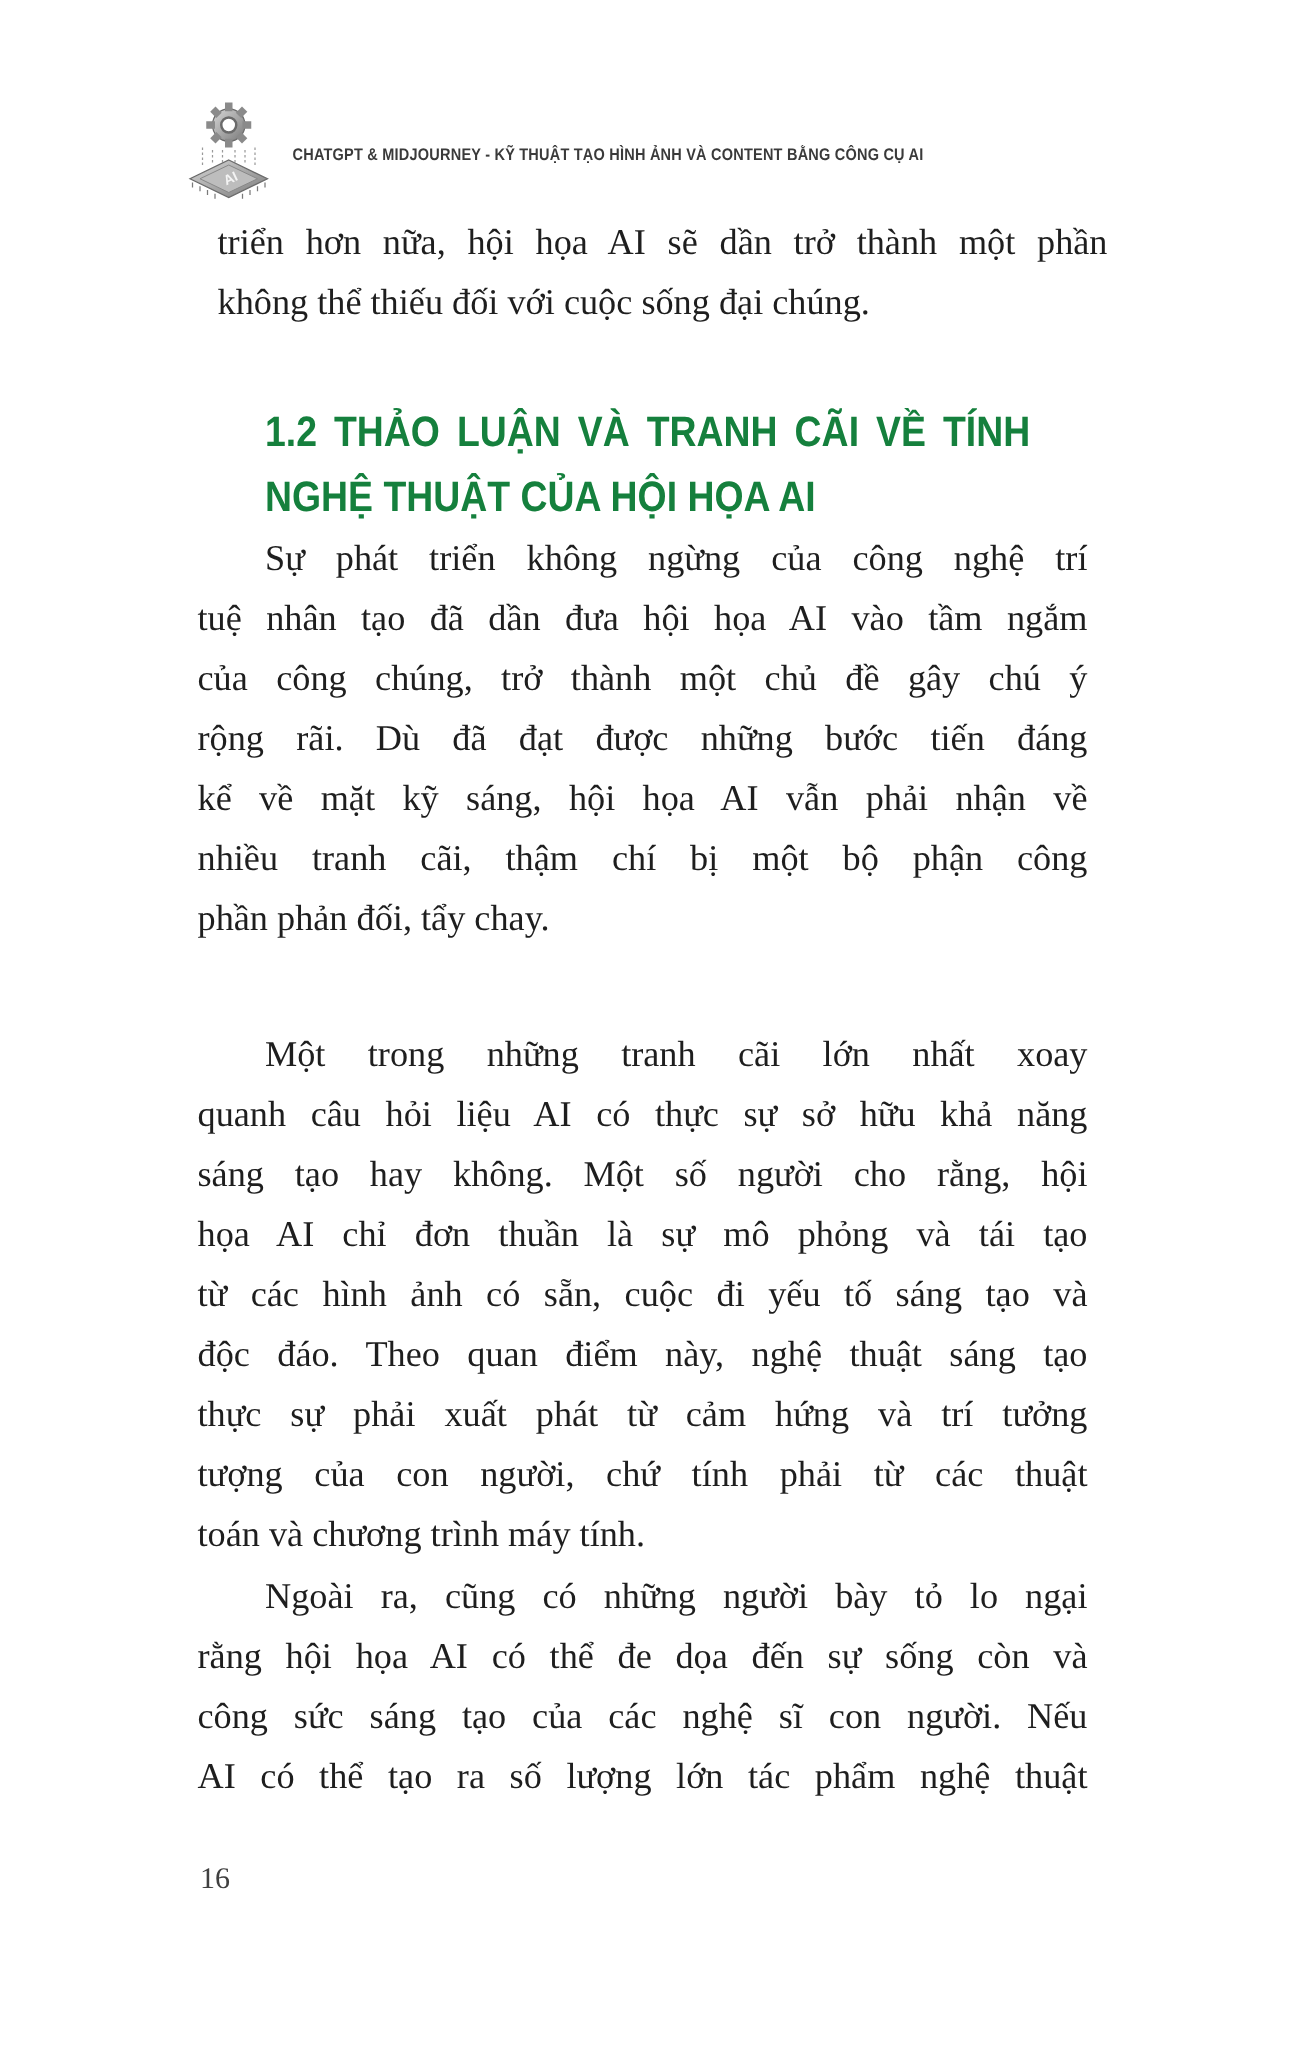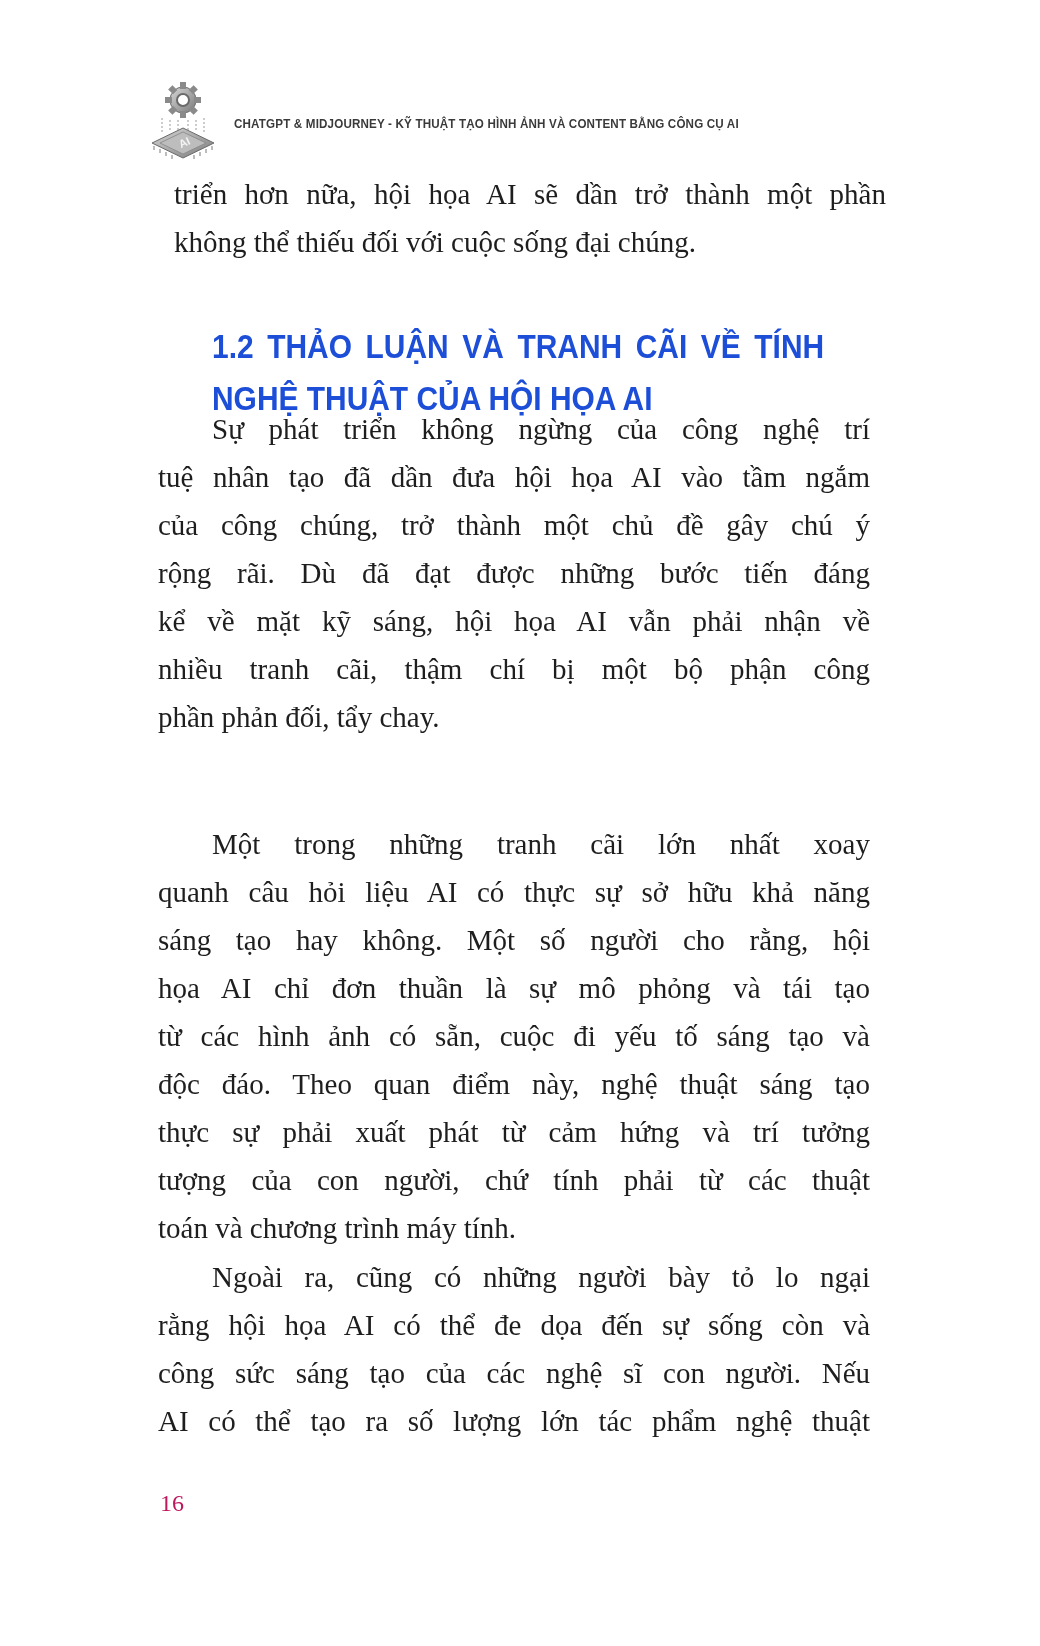--- a/index.html
+++ b/index.html
@@ -19,28 +19,28 @@
     position: absolute; left: 158px; width: 712px;
     font-family: "Liberation Serif", serif; font-size: 29px; line-height: 48px;
     color: #1e1e1e; text-align: justify; margin: 0;
   }
   .line { display: block; white-space: nowrap; text-align-last: justify; text-align: justify; }
   .line.last { text-align-last: left; }
 
   .section-heading {
     position: absolute; left: 212px; top: 320px; width: 658px;
     font-family: "Liberation Sans", sans-serif; font-weight: bold;
-    font-size: 34px; line-height: 52px; color: #1d4ed8; margin: 0;
+    font-size: 34px; line-height: 52px; color: #15803d; margin: 0;
   }
   .section-heading .hline { display: block; white-space: nowrap; transform: scaleX(0.88); transform-origin: left center; }
   .section-heading .hline.justify { word-spacing: 6px; }
 
   .page-number {
     position: absolute; left: 160px; top: 1490px;
-    font-family: "Liberation Serif", serif; font-size: 24px; color: #be185d;
+    font-family: "Liberation Serif", serif; font-size: 24px; color: #404040;
   }
 </style>
 </head>
 <body>
 
 <div class="page">
 
   <div class="header">
     <svg class="logo" viewBox="0 0 70 84">
       <defs>
@@ -94,21 +94,21 @@
   <div class="body-text" style="top: 170px; margin-left: 16px;">
     <span class="line">triển hơn nữa, hội họa AI sẽ dần trở thành một phần</span>
     <span class="line last">không thể thiếu đối với cuộc sống đại chúng.</span>
   </div>
 
   <h2 class="section-heading">
     <span class="hline justify">1.2 THẢO LUẬN VÀ TRANH CÃI VỀ TÍNH</span>
     <span class="hline">NGHỆ THUẬT CỦA HỘI HỌA AI</span>
   </h2>
 
-  <div class="body-text" style="top: 405px;">
+  <div class="body-text" style="top: 423px;">
     <span class="line" style="padding-left:54px;">Sự phát triển không ngừng của công nghệ trí</span>
     <span class="line">tuệ nhân tạo đã dần đưa hội họa AI vào tầm ngắm</span>
     <span class="line">của công chúng, trở thành một chủ đề gây chú ý</span>
     <span class="line">rộng rãi. Dù đã đạt được những bước tiến đáng</span>
     <span class="line">kể về mặt kỹ sáng, hội họa AI vẫn phải nhận về</span>
     <span class="line">nhiều tranh cãi, thậm chí bị một bộ phận công</span>
     <span class="line last">phần phản đối, tẩy chay.</span>
   </div>
 
   <div class="body-text" style="top: 788px; margin-top: 32px;">

